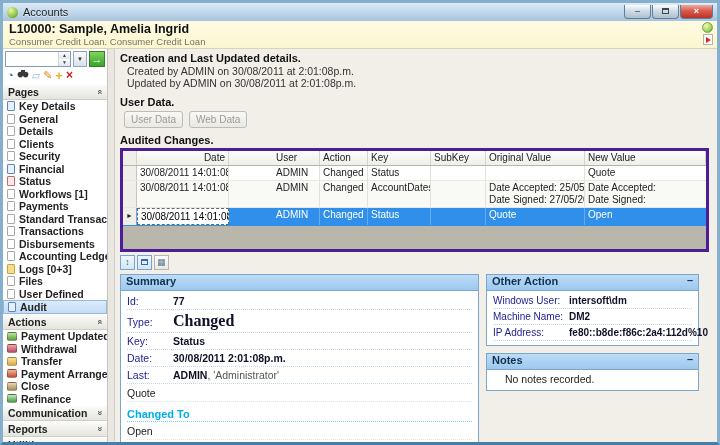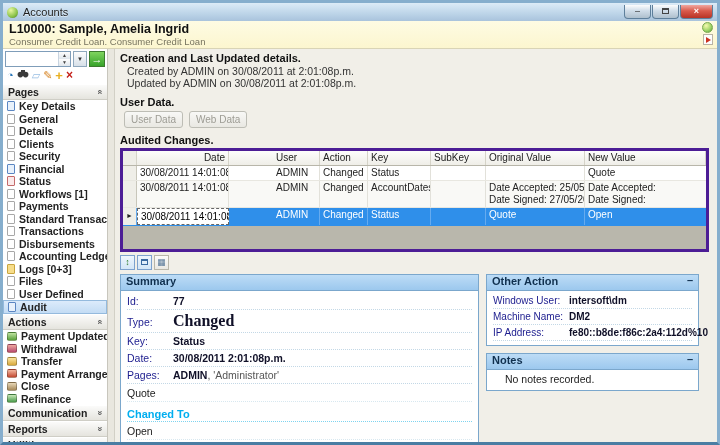--- a/index.html
+++ b/index.html
@@ -467,21 +467,21 @@
               </div>
               <div class="f-row">
                 <span class="f-label">Key:</span>
                 <span class="f-value">Status</span>
               </div>
               <div class="f-row">
                 <span class="f-label">Date:</span>
                 <span class="f-value">30/08/2011 2:01:08p.m.</span>
               </div>
               <div class="f-row">
-                <span class="f-label">Pages:</span>
+                <span class="f-label">Last:</span>
                 <span class="f-value">ADMIN</span>
                 <span class="f-extra">, 'Administrator'</span>
               </div>
               <div class="cf-val">Quote</div>
               <div class="cf-head">Changed To</div>
               <div class="cf-val">Open</div>
             </div>
           </div>
 
         </div>

